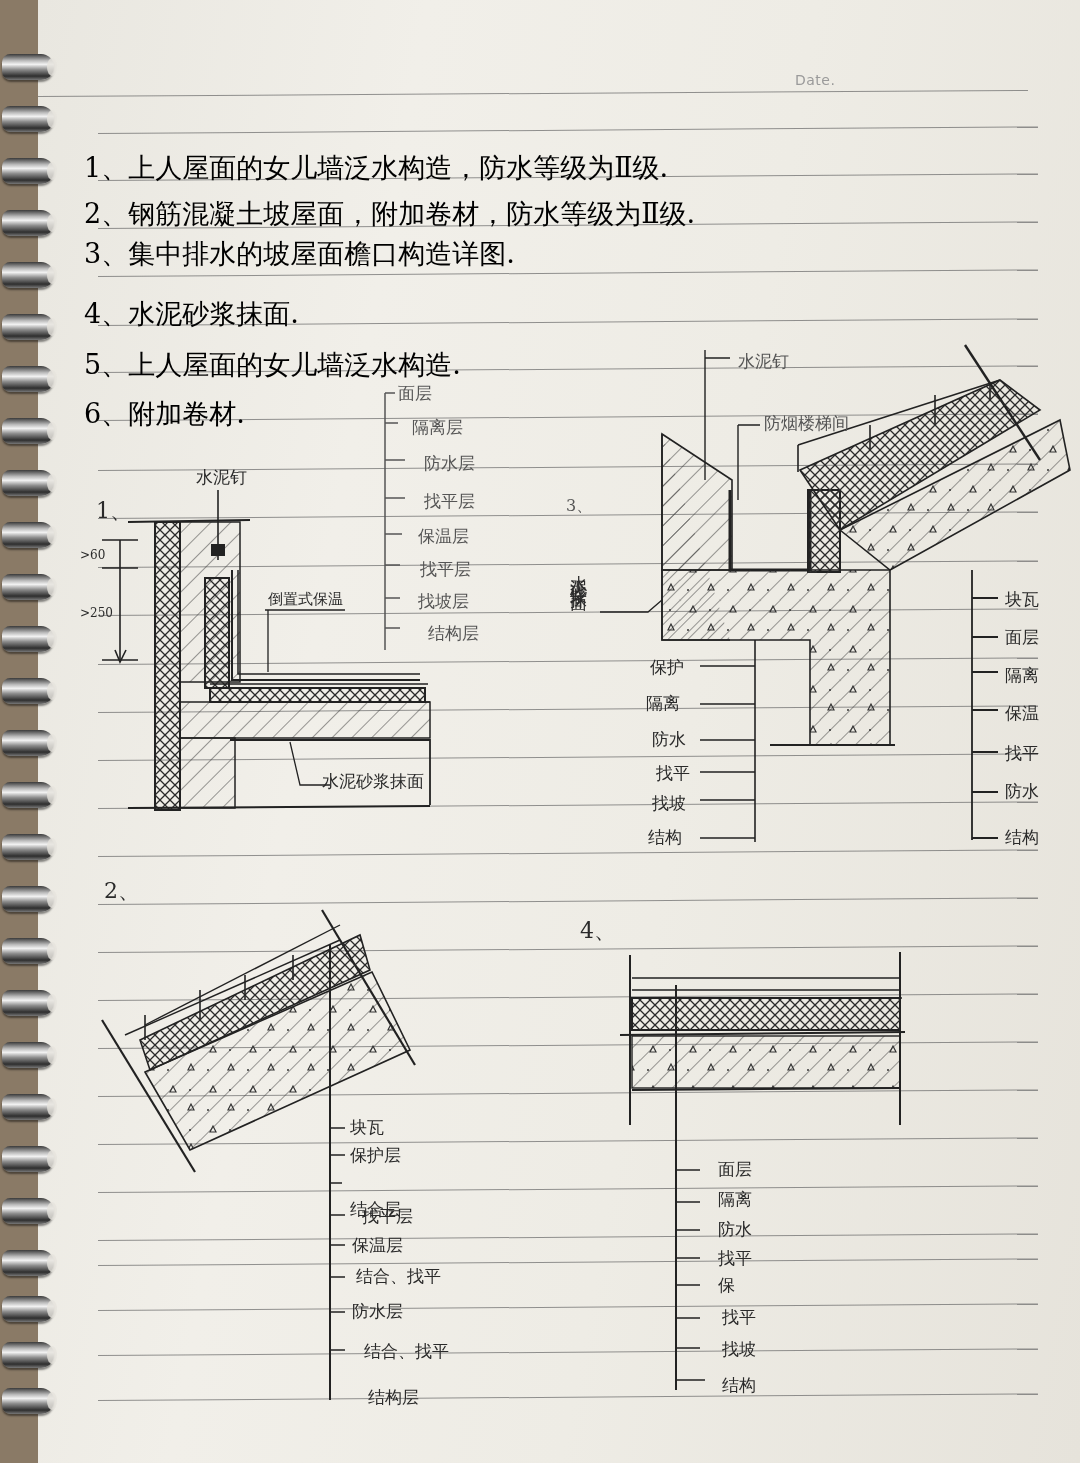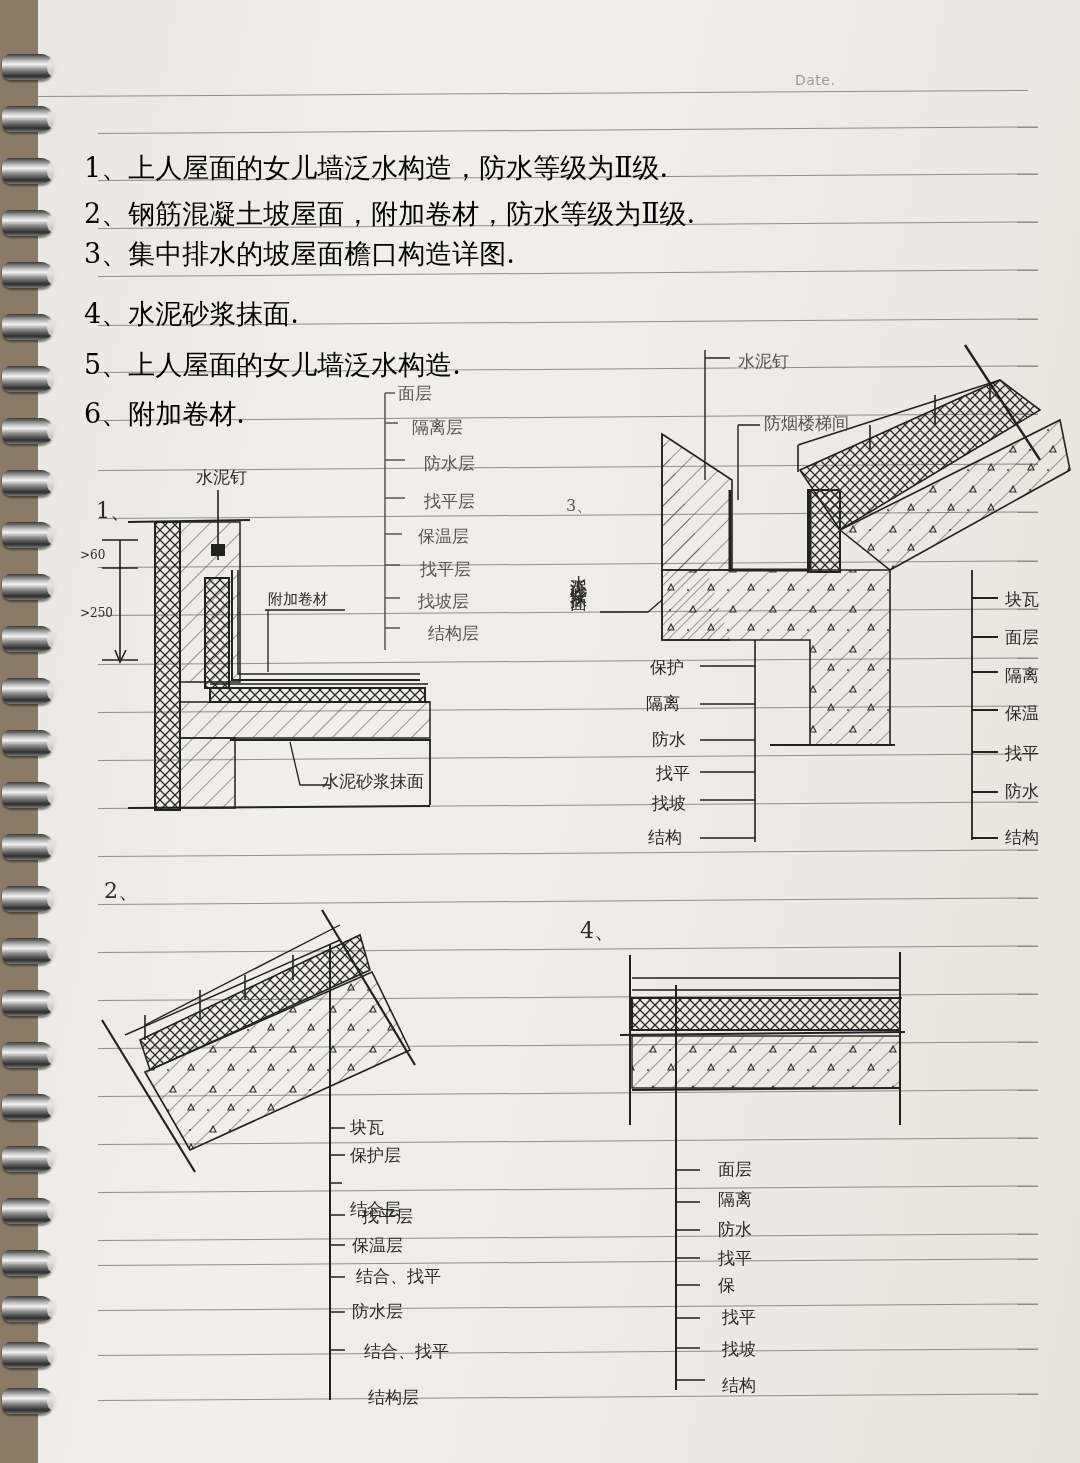--- a/index.html
+++ b/index.html
@@ -203,21 +203,21 @@
     <path d="M632 1090 L900 1088" stroke-width="2"></path>
     <path d="M676 985 L676 1390" stroke-width="2"></path>
     <path d="M676 1170 L700 1170 M676 1202 L700 1202 M676 1230 L700 1230 M676 1258 L700 1258 M676 1285 L700 1285 M676 1318 L700 1318 M676 1348 L700 1348 M676 1380 L705 1380" stroke-width="1.6"></path>
   </g>
 </svg>
 
 <div class="hw lbl" style="left:96px;top:496px;font-size:22px">1、</div>
 <div class="hw lbl" style="left:196px;top:466px">水泥钉</div>
 <div class="hw lbl" style="left:80px;top:548px;font-size:12px">&gt;60</div>
 <div class="hw lbl" style="left:80px;top:606px;font-size:12px">&gt;250</div>
-<div class="hw lbl" style="left:268px;top:590px;font-size:15px">附加卷材</div>
+<div class="hw lbl" style="left:268px;top:590px;font-size:15px">倒置式保温</div>
 <div class="hw lbl" style="left:322px;top:770px;font-size:17px">水泥砂浆抹面</div>
 <div>
   <div class="hw lbl pencil" style="left:398px;top:382px">面层</div>
   <div class="hw lbl pencil" style="left:412px;top:416px">隔离层</div>
   <div class="hw lbl pencil" style="left:424px;top:452px">防水层</div>
   <div class="hw lbl pencil" style="left:424px;top:490px">找平层</div>
   <div class="hw lbl pencil" style="left:418px;top:525px">保温层</div>
   <div class="hw lbl pencil" style="left:420px;top:558px">找平层</div>
   <div class="hw lbl pencil" style="left:418px;top:590px">找坡层</div>
   <div class="hw lbl pencil" style="left:428px;top:622px">结构层</div>

